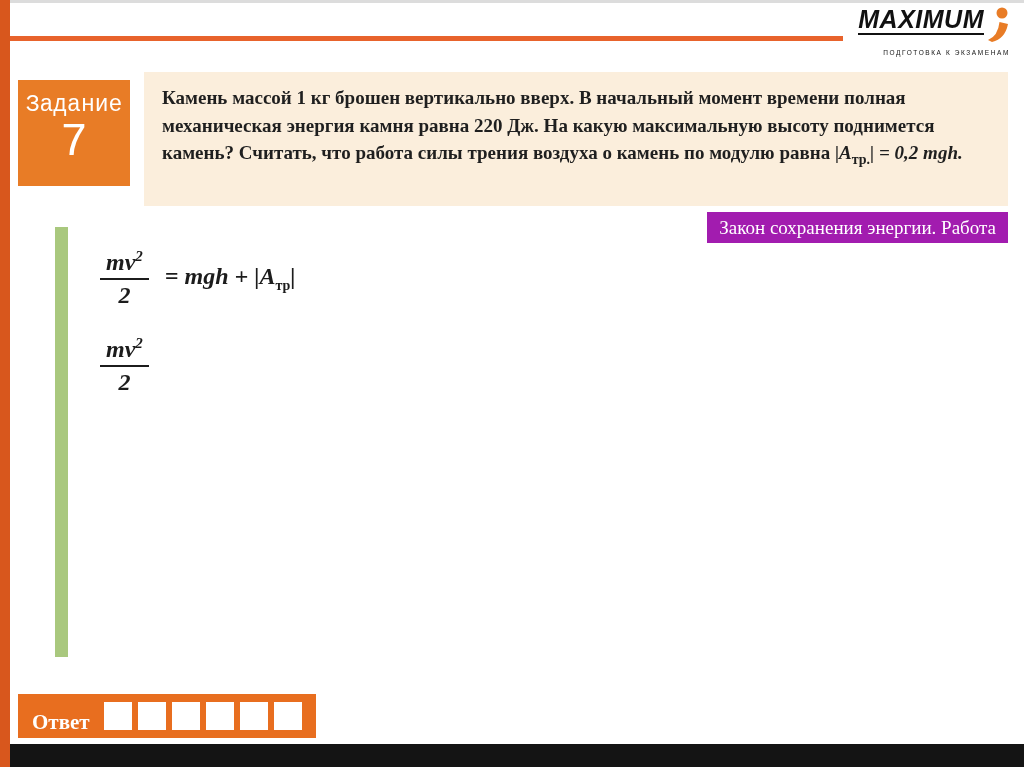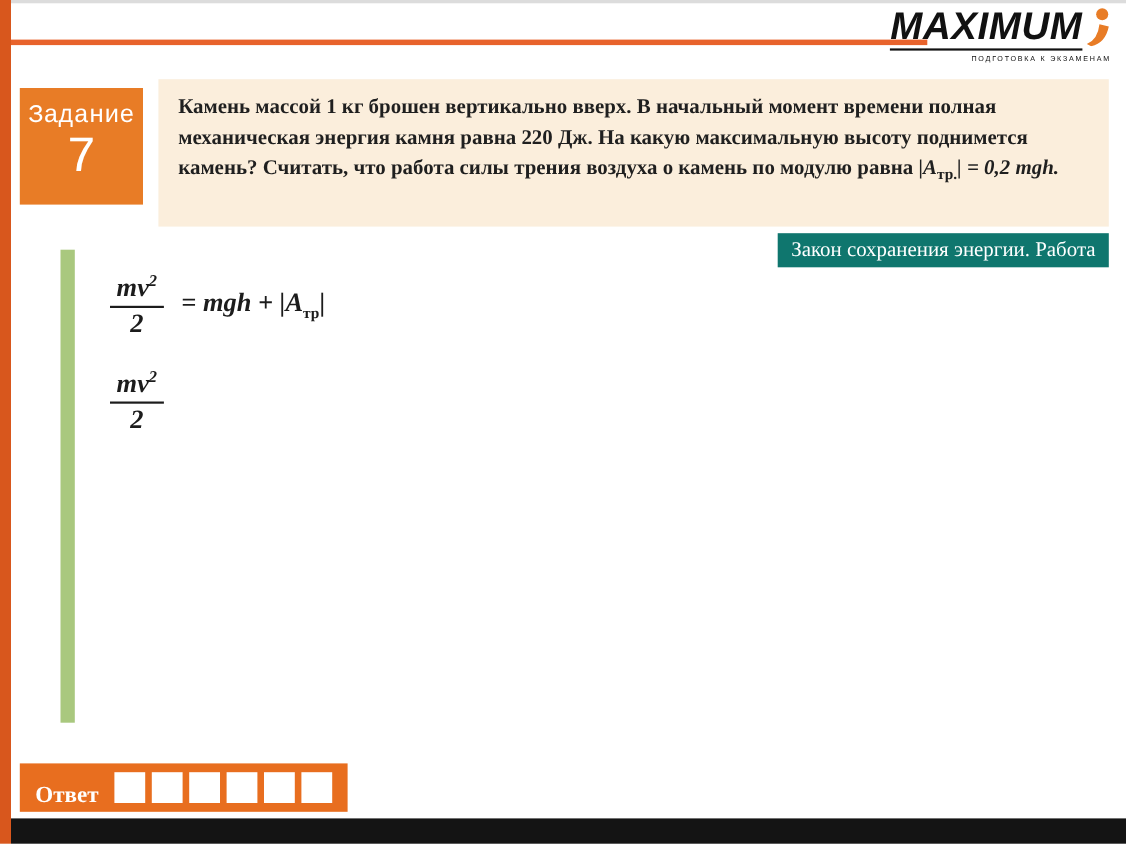--- a/index.html
+++ b/index.html
@@ -22,21 +22,21 @@
     position:absolute; left:10px; top:36px; width:833px; height:5px;
     background:#e8632c;
   }
   .logo{
     position:absolute; top:6px; right:14px; text-align:right;
   }
   .logo-row{ display:flex; align-items:flex-start; justify-content:flex-end; }
   .logo-text{
     font-family:"Liberation Sans", sans-serif;
     font-weight:bold; font-style:italic;
-    font-size:35px; letter-spacing:0.5px; color:#111;
+    font-size:25px; letter-spacing:0.5px; color:#111;
     border-bottom:2px solid #111; line-height:1.05; padding-bottom:1px;
   }
   .logo-mark{ margin-left:2px; }
   .logo-tagline{
     font-size:6.5px; letter-spacing:1.6px; color:#111; margin-top:3px;
   }
   .task-number-box{
     position:absolute; left:18px; top:80px; width:112px; height:106px;
     background:#e87c26; color:#fff; text-align:center;
     font-family:Liberation Mono, monospace;
@@ -46,21 +46,21 @@
   .task-box{
     position:absolute; left:144px; top:72px; width:864px; min-height:134px;
     background:#fbeedc; color:#1f1f1f;
     font-family:"Liberation Serif", serif; font-weight:600;
     font-size:19px; line-height:1.45;
     padding:12px 18px 14px 18px;
   }
   .inline-math{ font-style:italic; }
   .topic-badge{
     position:absolute; top:212px; right:16px; height:31px;
-    background:#0f766e; color:#fff;
+    background:#a21caf; color:#fff;
     font-family:"Liberation Serif", serif; font-size:19px;
     display:flex; align-items:center; padding:0 12px;
   }
   .green-bar{
     position:absolute; left:55px; top:227px; width:13px; height:430px;
     background:#a9c87e;
   }
   .formulas{
     position:absolute; left:100px; top:248px;
     font-family:"Liberation Serif", serif; font-style:italic;

